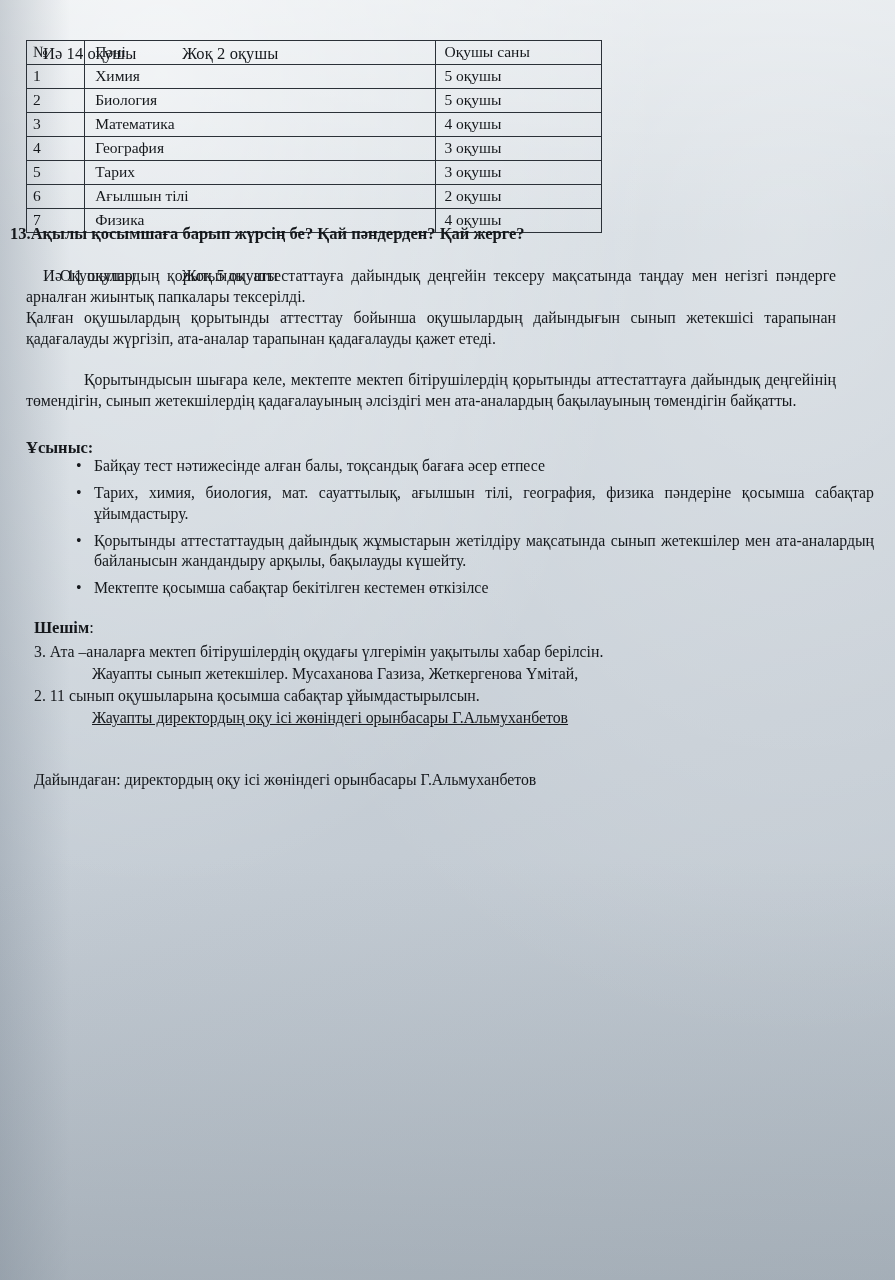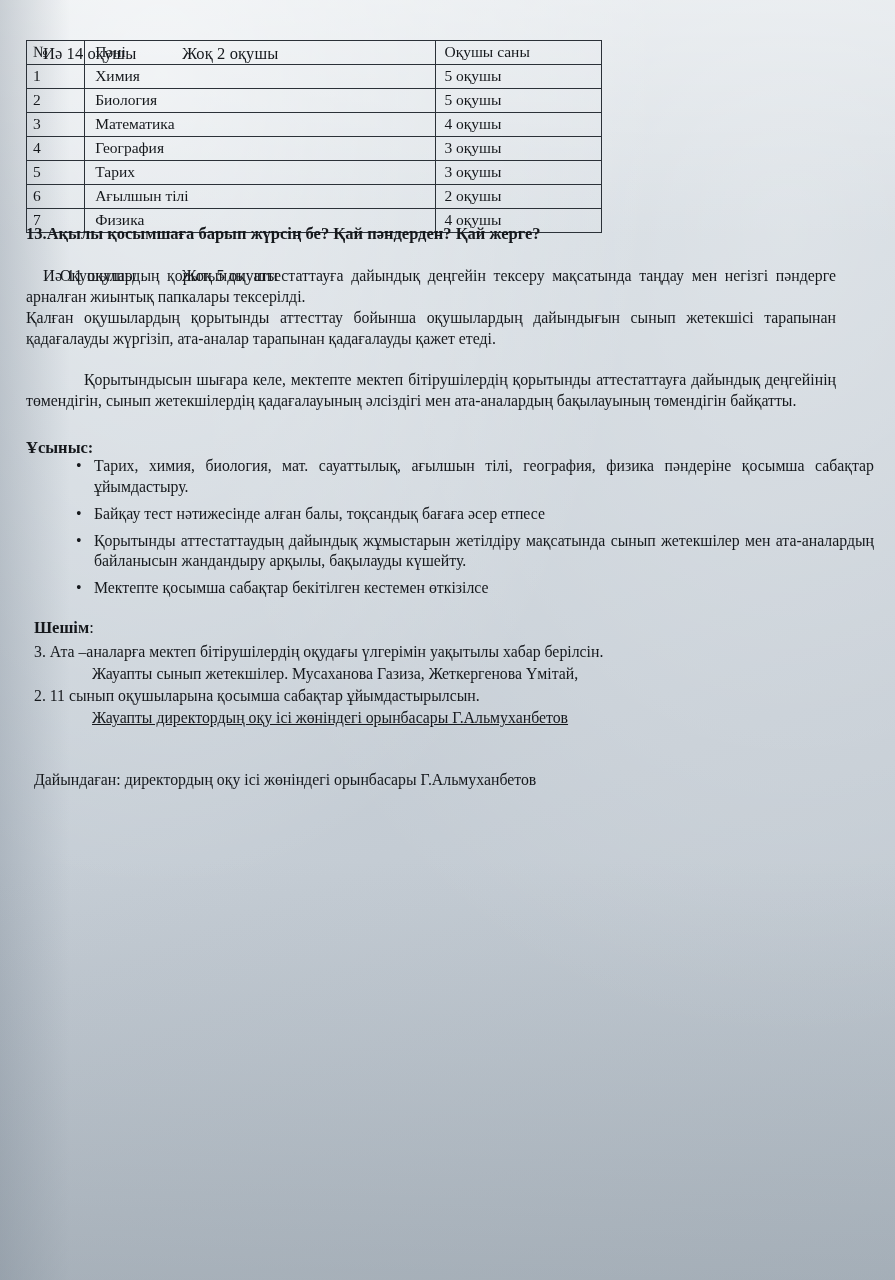--- a/index.html
+++ b/index.html
@@ -184,37 +184,37 @@
         <td class="col-cnt">2 оқушы</td>
       </tr>
       <tr>
         <td class="col-no">7</td>
         <td class="col-name">Физика</td>
         <td class="col-cnt">4 оқушы</td>
       </tr>
     </tbody>
   </table>
 
-  <div class="q-heading" style="left:26px; top:224px; width:840px;">13.Ақылы қосымшаға барып жүрсің бе? Қай пәндерден? Қай жерге?</div>
+  <div class="q-heading" style="left:10px; top:224px; width:840px;">13.Ақылы қосымшаға барып жүрсің бе? Қай пәндерден? Қай жерге?</div>
 
   <div class="ans-line" style="left:26px; top:246px;">
     <span>Иә</span><span> </span><span>11 оқушы</span><span class="gap"></span><span>Жоқ</span><span> </span><span>5 оқушы</span>
   </div>
 
   <div class="para" style="left:26px; top:266px; width:810px; text-indent:34px;">Оқушылардың қорытынды аттестаттауға дайындық деңгейін  тексеру мақсатында таңдау мен негізгі пәндерге  арналған  жиынтық папкалары тексерілді.</div>
 
   <div class="para" style="left:26px; top:308px; width:810px;">Қалған   оқушылардың  қорытынды  аттесттау бойынша оқушылардың  дайындығын сынып жетекшісі тарапынан  қадағалауды жүргізіп, ата-аналар тарапынан қадағалауды қажет етеді.</div>
 
   <div class="para" style="left:26px; top:350px; width:810px; text-indent:58px;margin-top:20px;">Қорытындысын шығара келе,    мектепте мектеп бітірушілердің  қорытынды  аттестаттауға дайындық деңгейінің  төмендігін, сынып жетекшілердің қадағалауының әлсіздігі мен ата-аналардың бақылауының  төмендігін байқатты.</div>
 
   <div class="section-title" style="left:26px; top:438px;">Ұсыныс:</div>
 
   <ul class="bullets" style="left:60px; top:456px; width:780px;">
+    <li>Байқау тест нәтижесінде алған балы, тоқсандық бағаға әсер етпесе</li>
     <li>Тарих, химия, биология,  мат. сауаттылық,  ағылшын тілі, география, физика пәндеріне қосымша сабақтар ұйымдастыру.</li>
-    <li>Байқау тест нәтижесінде алған балы, тоқсандық бағаға әсер етпесе</li>
     <li>Қорытынды  аттестаттаудың  дайындық  жұмыстарын   жетілдіру  мақсатында   сынып жетекшілер мен ата-аналардың байланысын  жандандыру арқылы, бақылауды күшейту.</li>
     <li>Мектепте қосымша сабақтар бекітілген кестемен өткізілсе</li>
   </ul>
 
   <div class="section-title" style="left:34px; top:618px;">
     <span>Шешім</span><span class="reg">:</span>
   </div>
 
   <div class="plain" style="left:34px; top:642px; width:800px;">3. Ата –аналарға мектеп бітірушілердің  оқудағы үлгерімін  уақытылы хабар берілсін.</div>
   <div class="plain indented" style="left:34px; top:664px; width:800px;">Жауапты сынып жетекшілер. Мусаханова Газиза, Жеткергенова Үмітай,</div>

